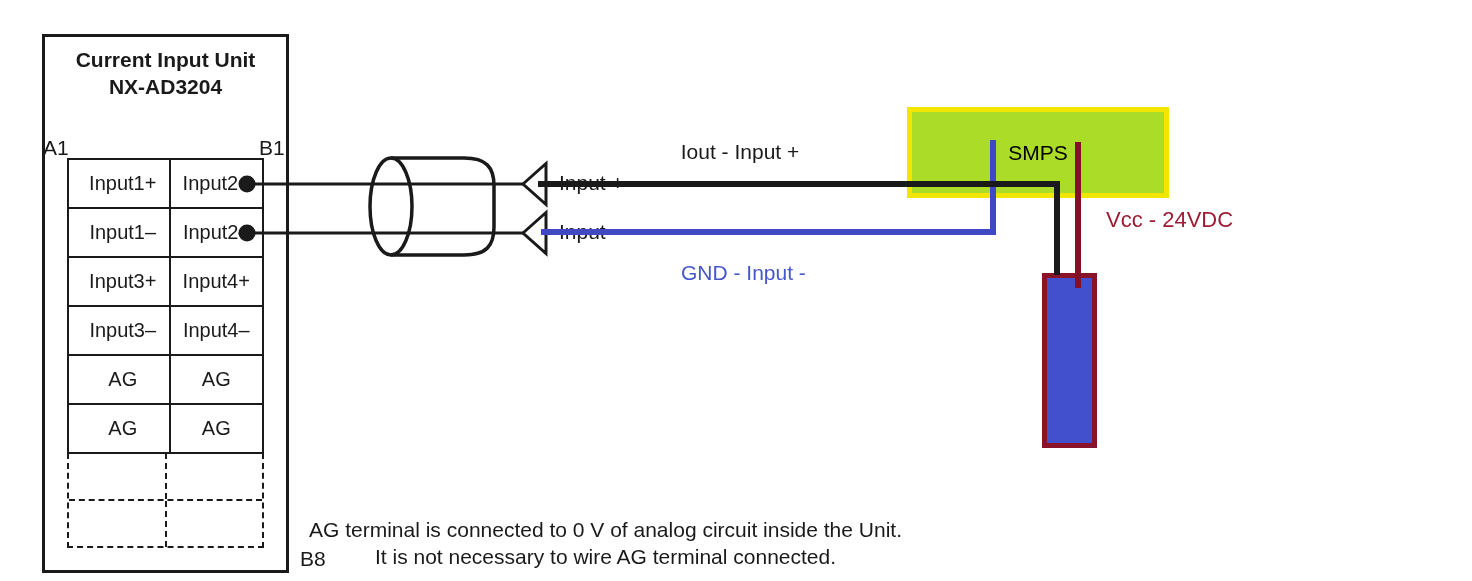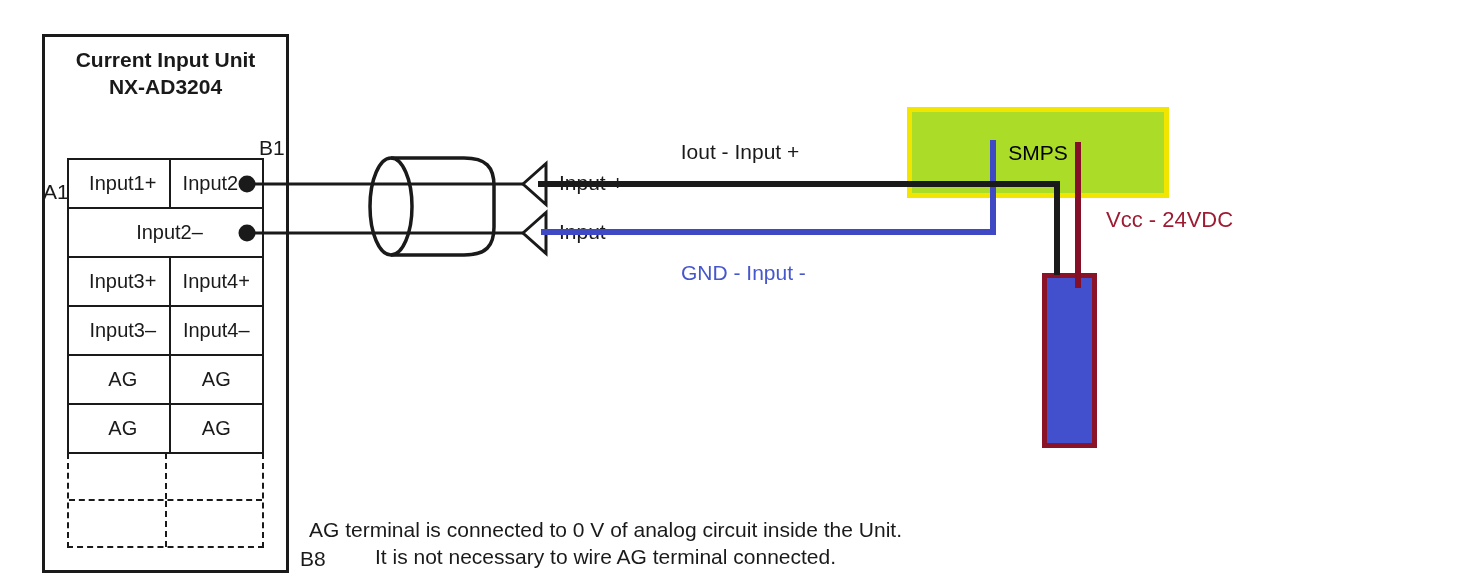--- a/index.html
+++ b/index.html
@@ -8,21 +8,21 @@
     font-family:"Liberation Sans",sans-serif;color:#1a1a1a;
   }
   
   .unit-box{
     position:absolute;left:42px;top:34px;width:247px;height:539px;
     border:3px solid #1a1a1a;box-sizing:border-box;z-index:1;
   }
   .unit-title{position:absolute;left:0;top:9px;width:100%;text-align:center;
     font-size:21px;line-height:27px;font-weight:bold;}
   .corner-lbl{position:absolute;font-size:21px;z-index:2;background:transparent;}
-  .corner-a1{left:43px;top:136px;margin-top:44px;}
+  .corner-a1{left:43px;top:136px;}
   .corner-b1{left:259px;top:136px;}
   .corner-a8{left:36px;top:547px;margin-top:32px;}
   .corner-b8{left:260px;top:547px;margin-left:40px;}
   
   .terminal-table{
     position:absolute;left:67px;top:158px;width:197px;
     border:2px solid #1a1a1a;box-sizing:border-box;z-index:2;background:#fff;
   }
   .trow{display:flex;height:47px;border-bottom:2px solid #1a1a1a;padding-left:8px;}
   .trow:last-child{border-bottom:none;}
@@ -77,20 +77,21 @@
   <div class="corner-lbl corner-b1">B1</div>
   <div class="corner-lbl corner-a8">A8</div>
   <div class="corner-lbl corner-b8">B8</div>
 
   <div class="terminal-table">
     <div class="trow">
       <div class="tcell first">Input1+</div>
       <div class="tcell">Input2+</div>
     </div>
     <div class="trow">
+      <div class="tcell first">Input1–</div>
       <div class="tcell">Input2–</div>
     </div>
     <div class="trow">
       <div class="tcell first">Input3+</div>
       <div class="tcell">Input4+</div>
     </div>
     <div class="trow">
       <div class="tcell first">Input3–</div>
       <div class="tcell">Input4–</div>
     </div>

